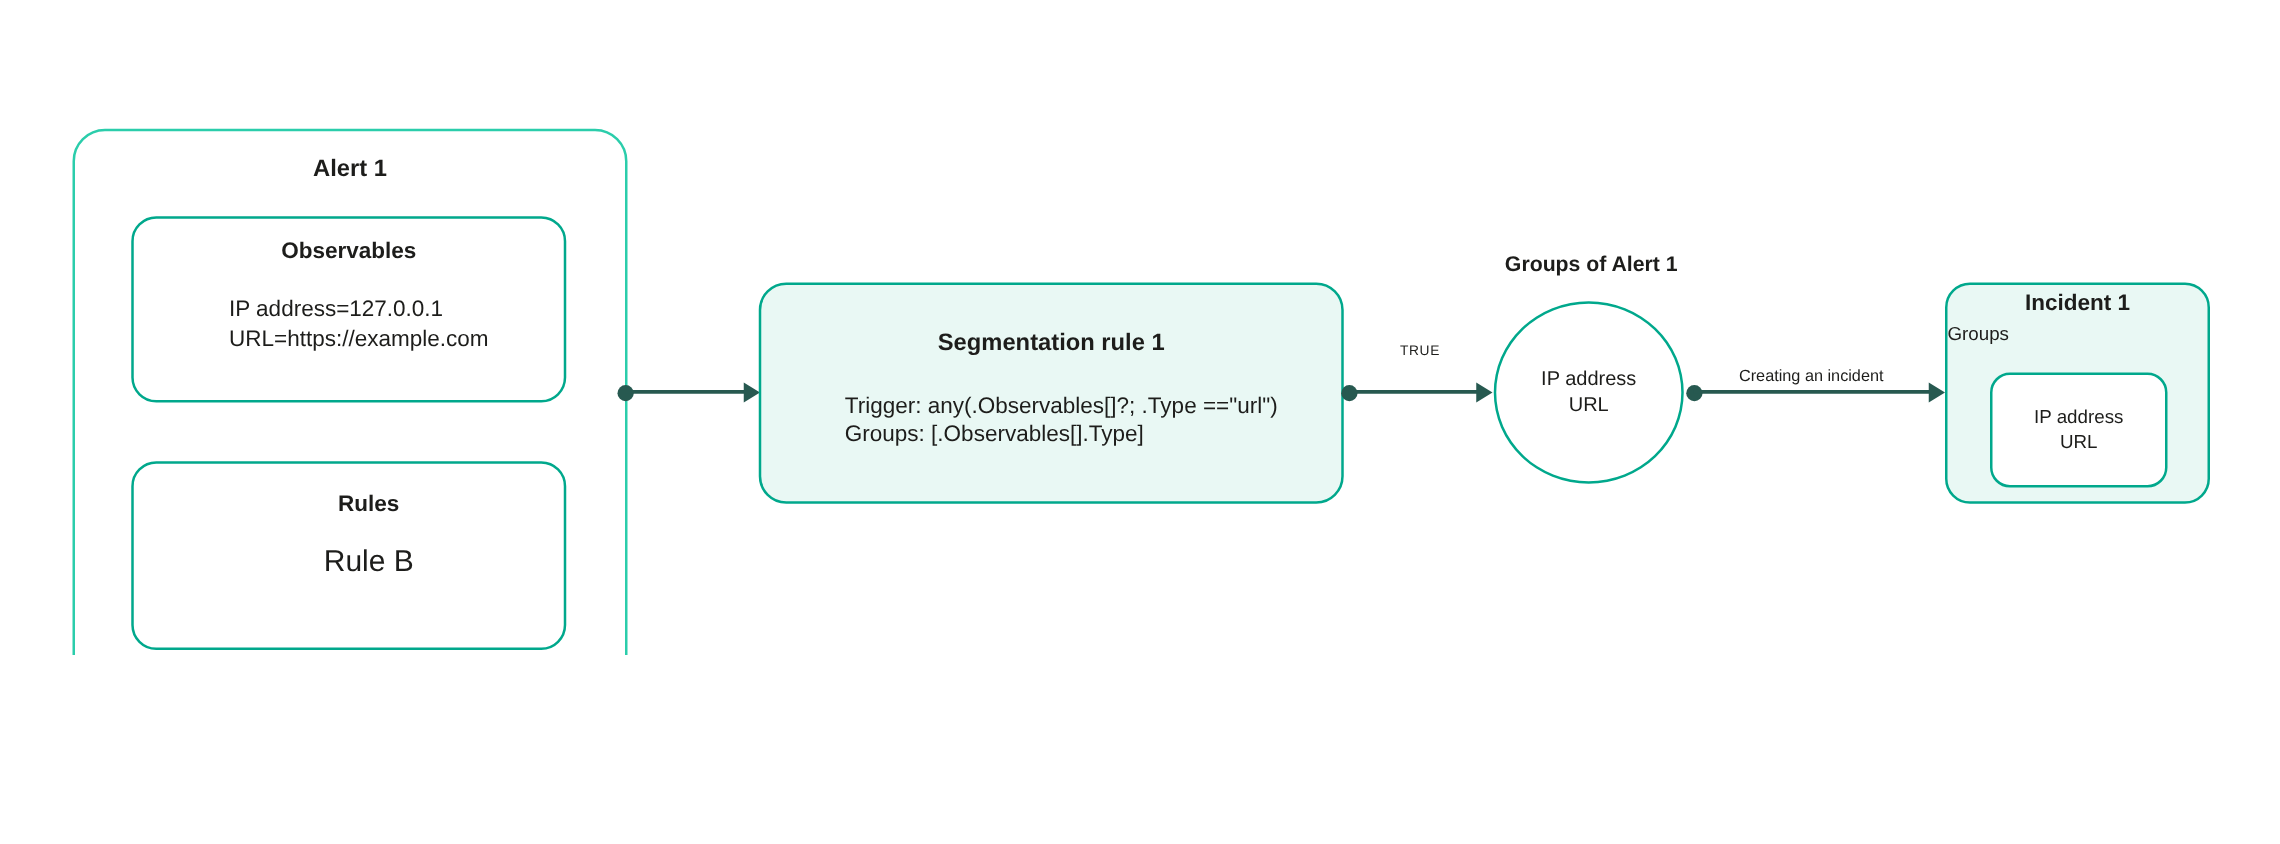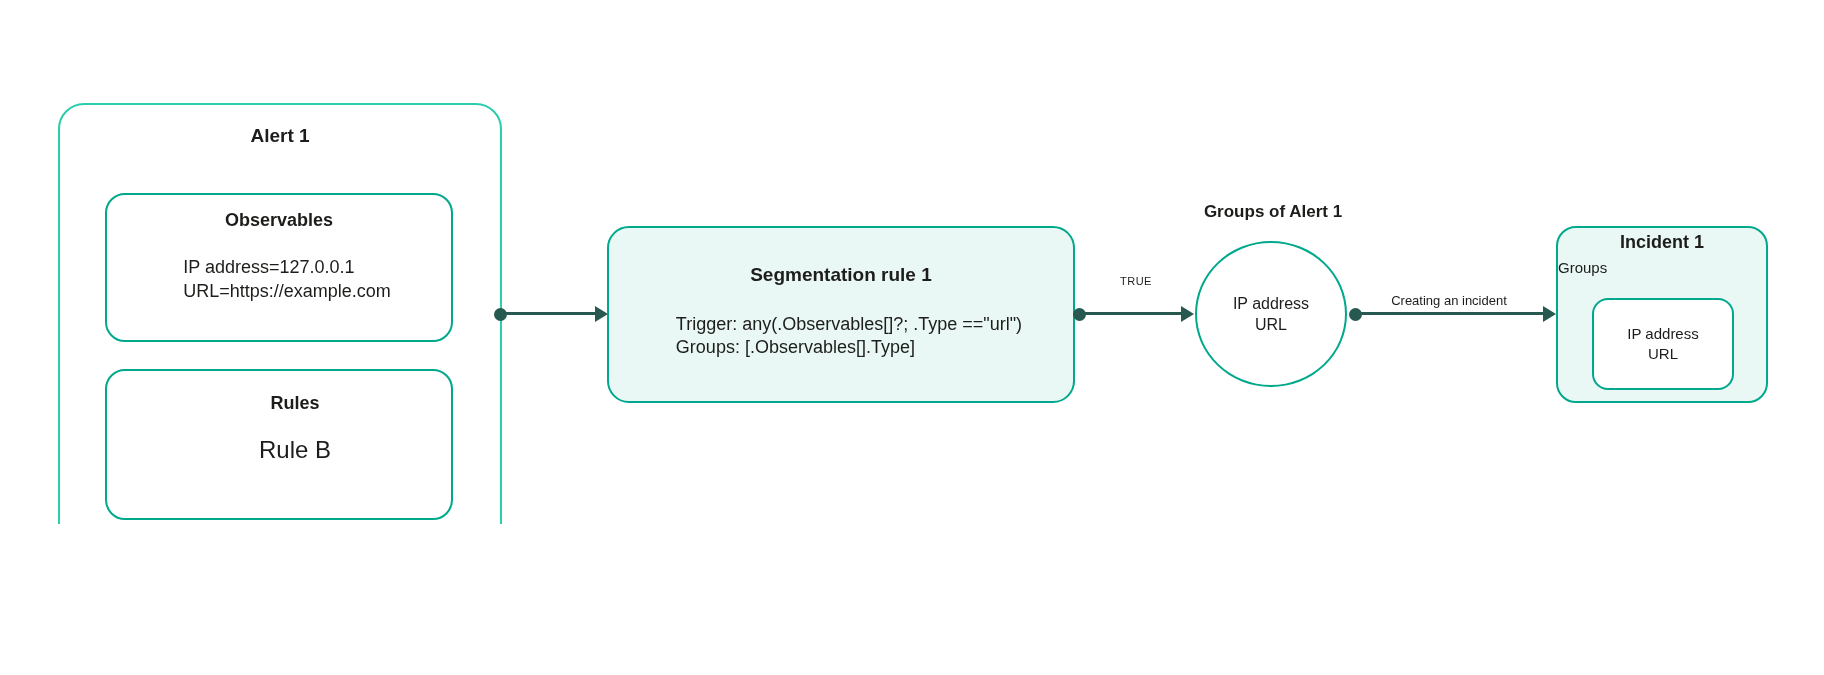--- a/index.html
+++ b/index.html
@@ -81,21 +81,21 @@
   #edge3-label{left:1349px;top:293px;width:200px;font-size:13px;}
 </style>
 </head>
 <body>
 
 <div class="canvas">
 
   <div class="node" id="alert-node">
     <div class="node-title" id="alert-title">Alert 1</div>
 
-    <div class="node" id="observables-node" style="position:absolute;left:45px;top:68px;margin-top:20px;">
+    <div class="node" id="observables-node" style="position:absolute;left:45px;top:68px;">
       <div class="node-title" id="observables-title">Observables</div>
       <div class="center-block" id="observables-lines">
         <div class="inner">
           <div>IP address=127.0.0.1</div>
           <div>URL=https://example.com</div>
         </div>
       </div>
     </div>
 
     <div class="node" id="rules-node" style="position:absolute;left:45px;top:264px;">

